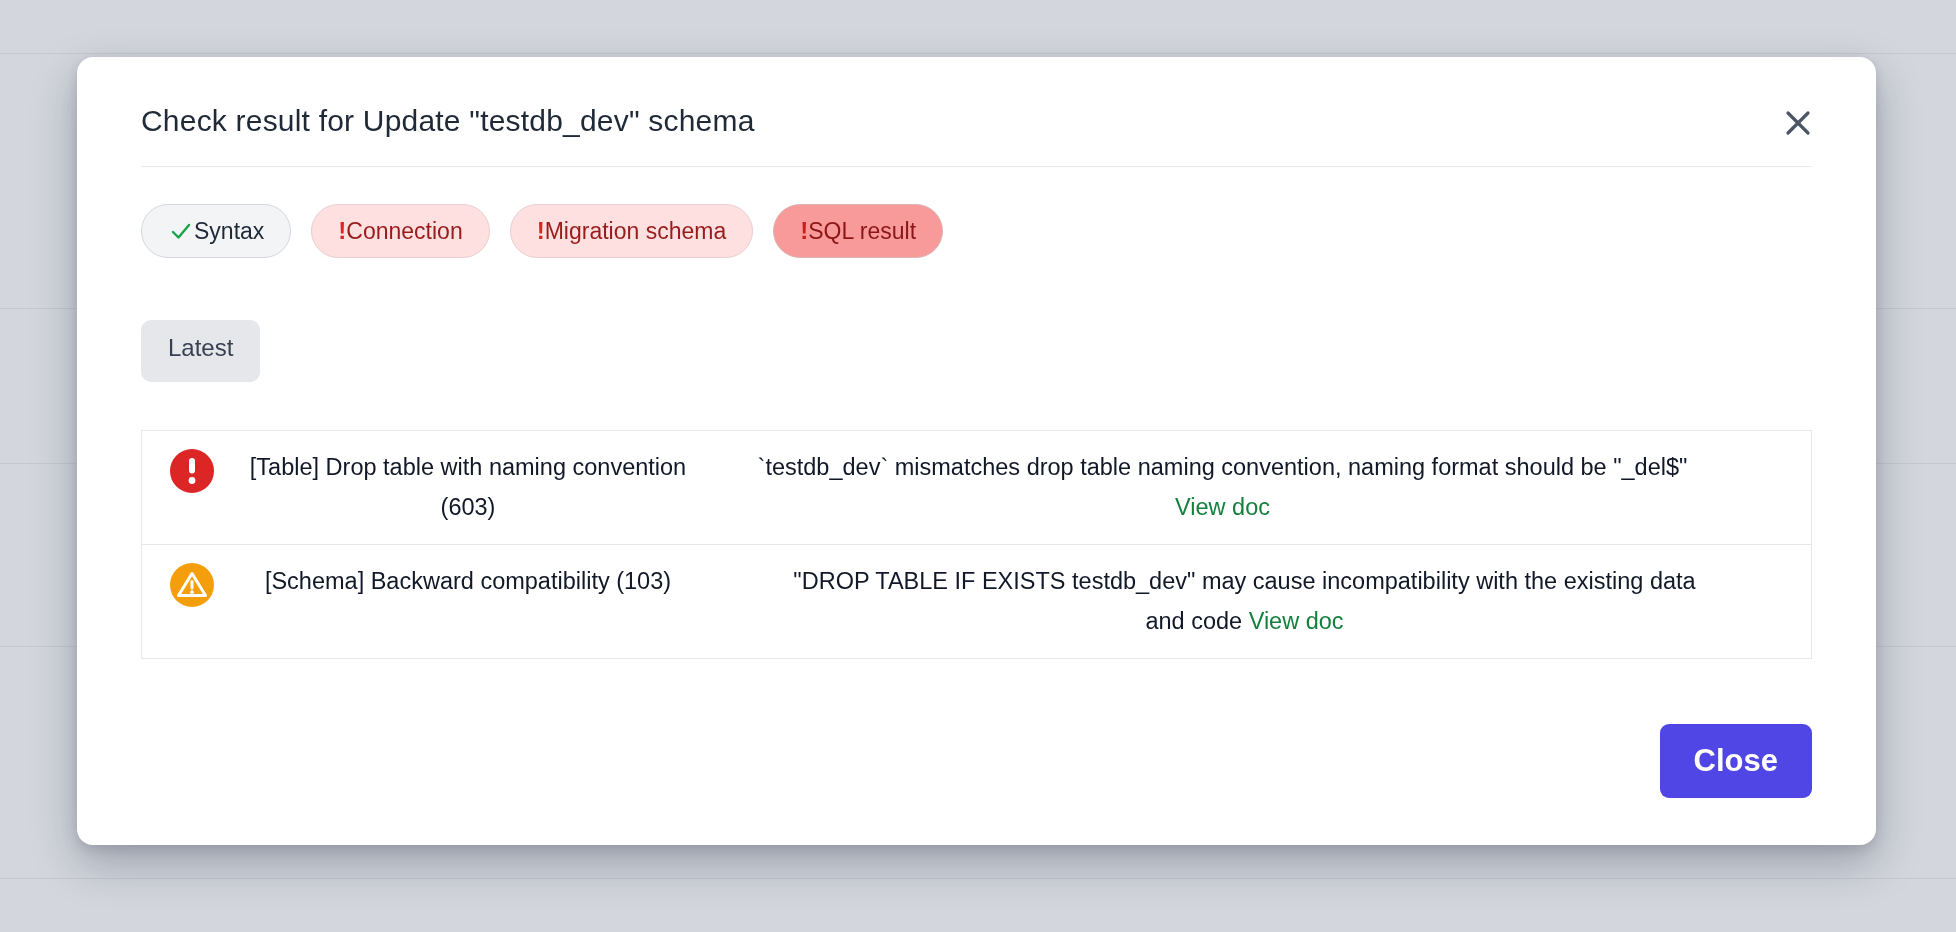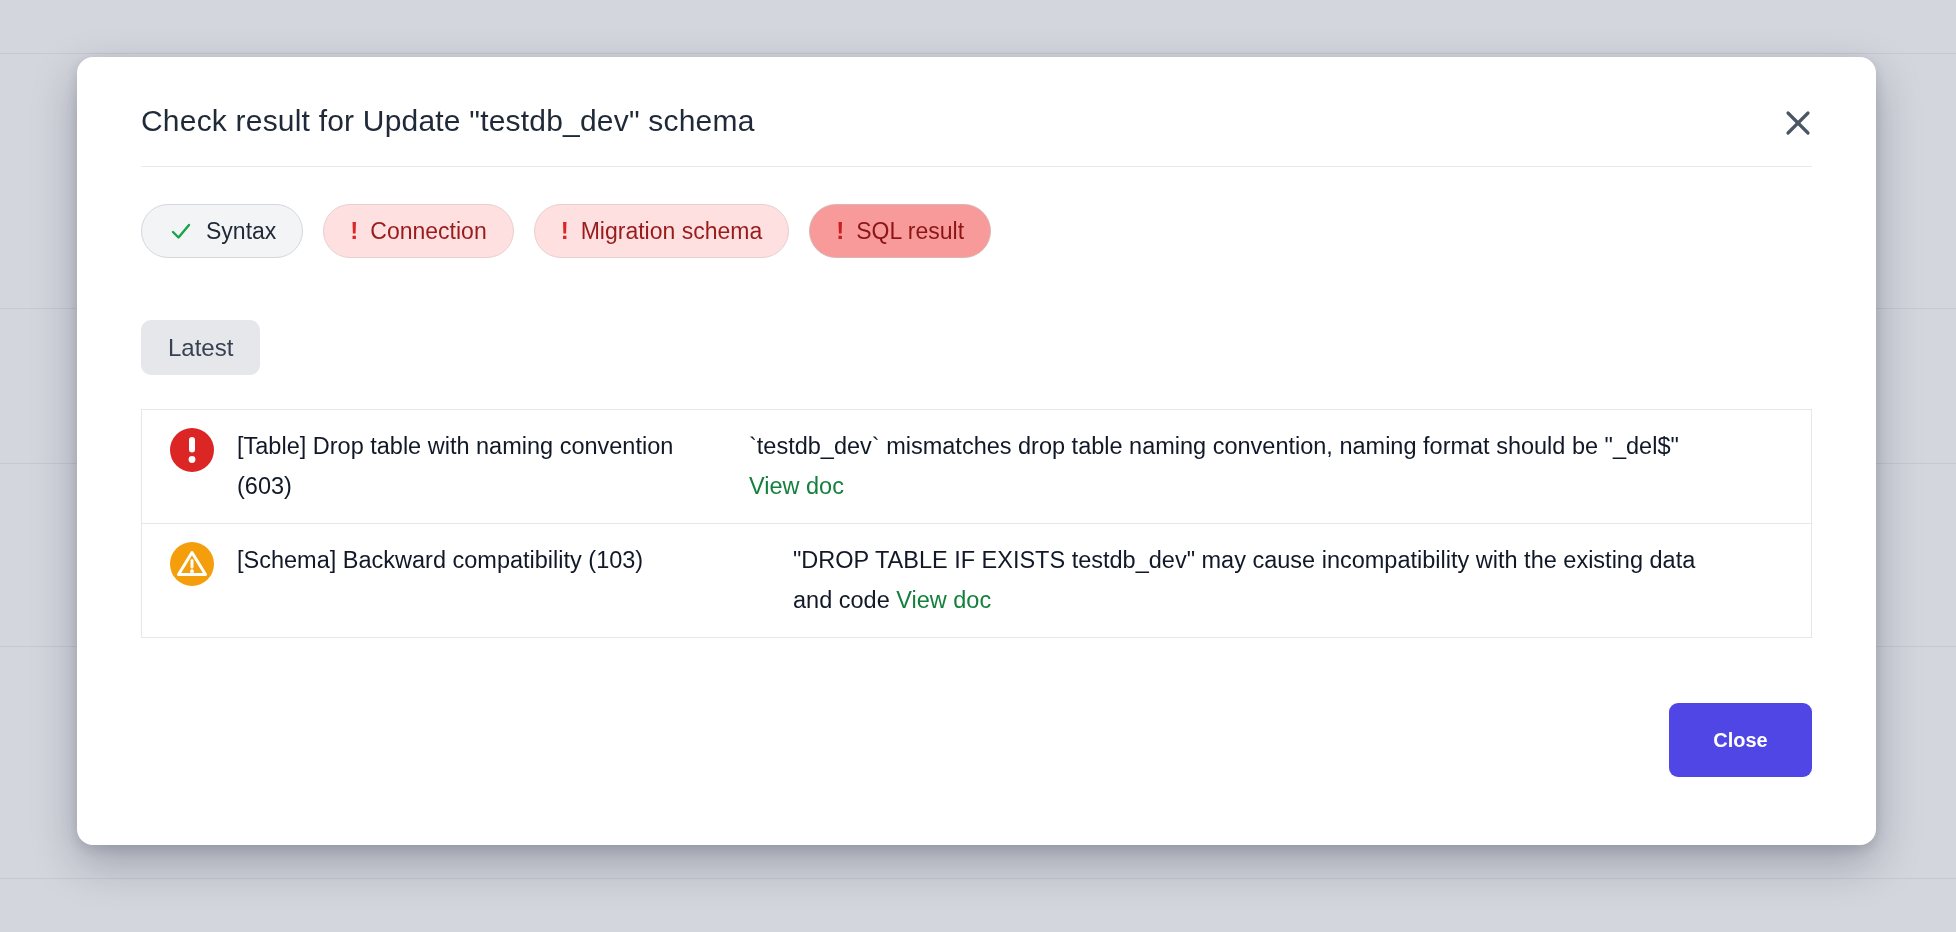--- a/index.html
+++ b/index.html
@@ -56,21 +56,20 @@
   .badge-row {
     margin-top: 37px;
     display: flex;
     gap: 20px;
     align-items: center;
   }
   .badge {
     height: 54px;
     display: inline-flex;
     align-items: center;
-    gap: 12px;
     padding: 0 26px;
     border-radius: 27px;
     font-size: 23px;
     border: 1px solid transparent;
     cursor: pointer;
   }
   .badge .mark {
     font-weight: 600;
     font-size: 24px;
     line-height: 1;
@@ -94,30 +93,31 @@
   .badge-fail-active .mark { color: #c71f1f; }
 
   
   .version-chip {
     margin-top: 62px;
     display: inline-block;
     background: #e5e7eb;
     color: #374151;
     border-radius: 10px;
     padding: 0 27px;
-    height: 55px;
+    height: 62px;
     line-height: 55px;
     font-size: 24px;
   }
 
   
   .issues-table {
-    margin-top: 34px;
+    margin-top: 48px;
     border: 1px solid #e5e7eb;
     background: #fff;
+    text-align: center;
   }
   .issue-row {
     display: flex;
     padding: 16px 0 17px 0;
     font-size: 23.5px;
     line-height: 40px;
     color: #111827;
   }
   .issue-row + .issue-row { border-top: 1px solid #e5e7eb; gap: 44px; }
   .issue-main {
@@ -153,21 +153,21 @@
   }
   .close-btn {
     min-width: 143px;
     height: 74px;
     padding: 0 34px;
     background: #4f46e5;
     color: #ffffff;
     border: none;
     border-radius: 9px;
     font-family: "Liberation Sans", sans-serif;
-    font-size: 20px;
+    font-size: 31px;
     font-weight: 700;
     cursor: pointer;
   }
 </style>
 </head>
 <body>
 
 <div>
   <div class="bg-line" style="top:53px"></div>
   <div class="bg-line" style="top:308px"></div>

